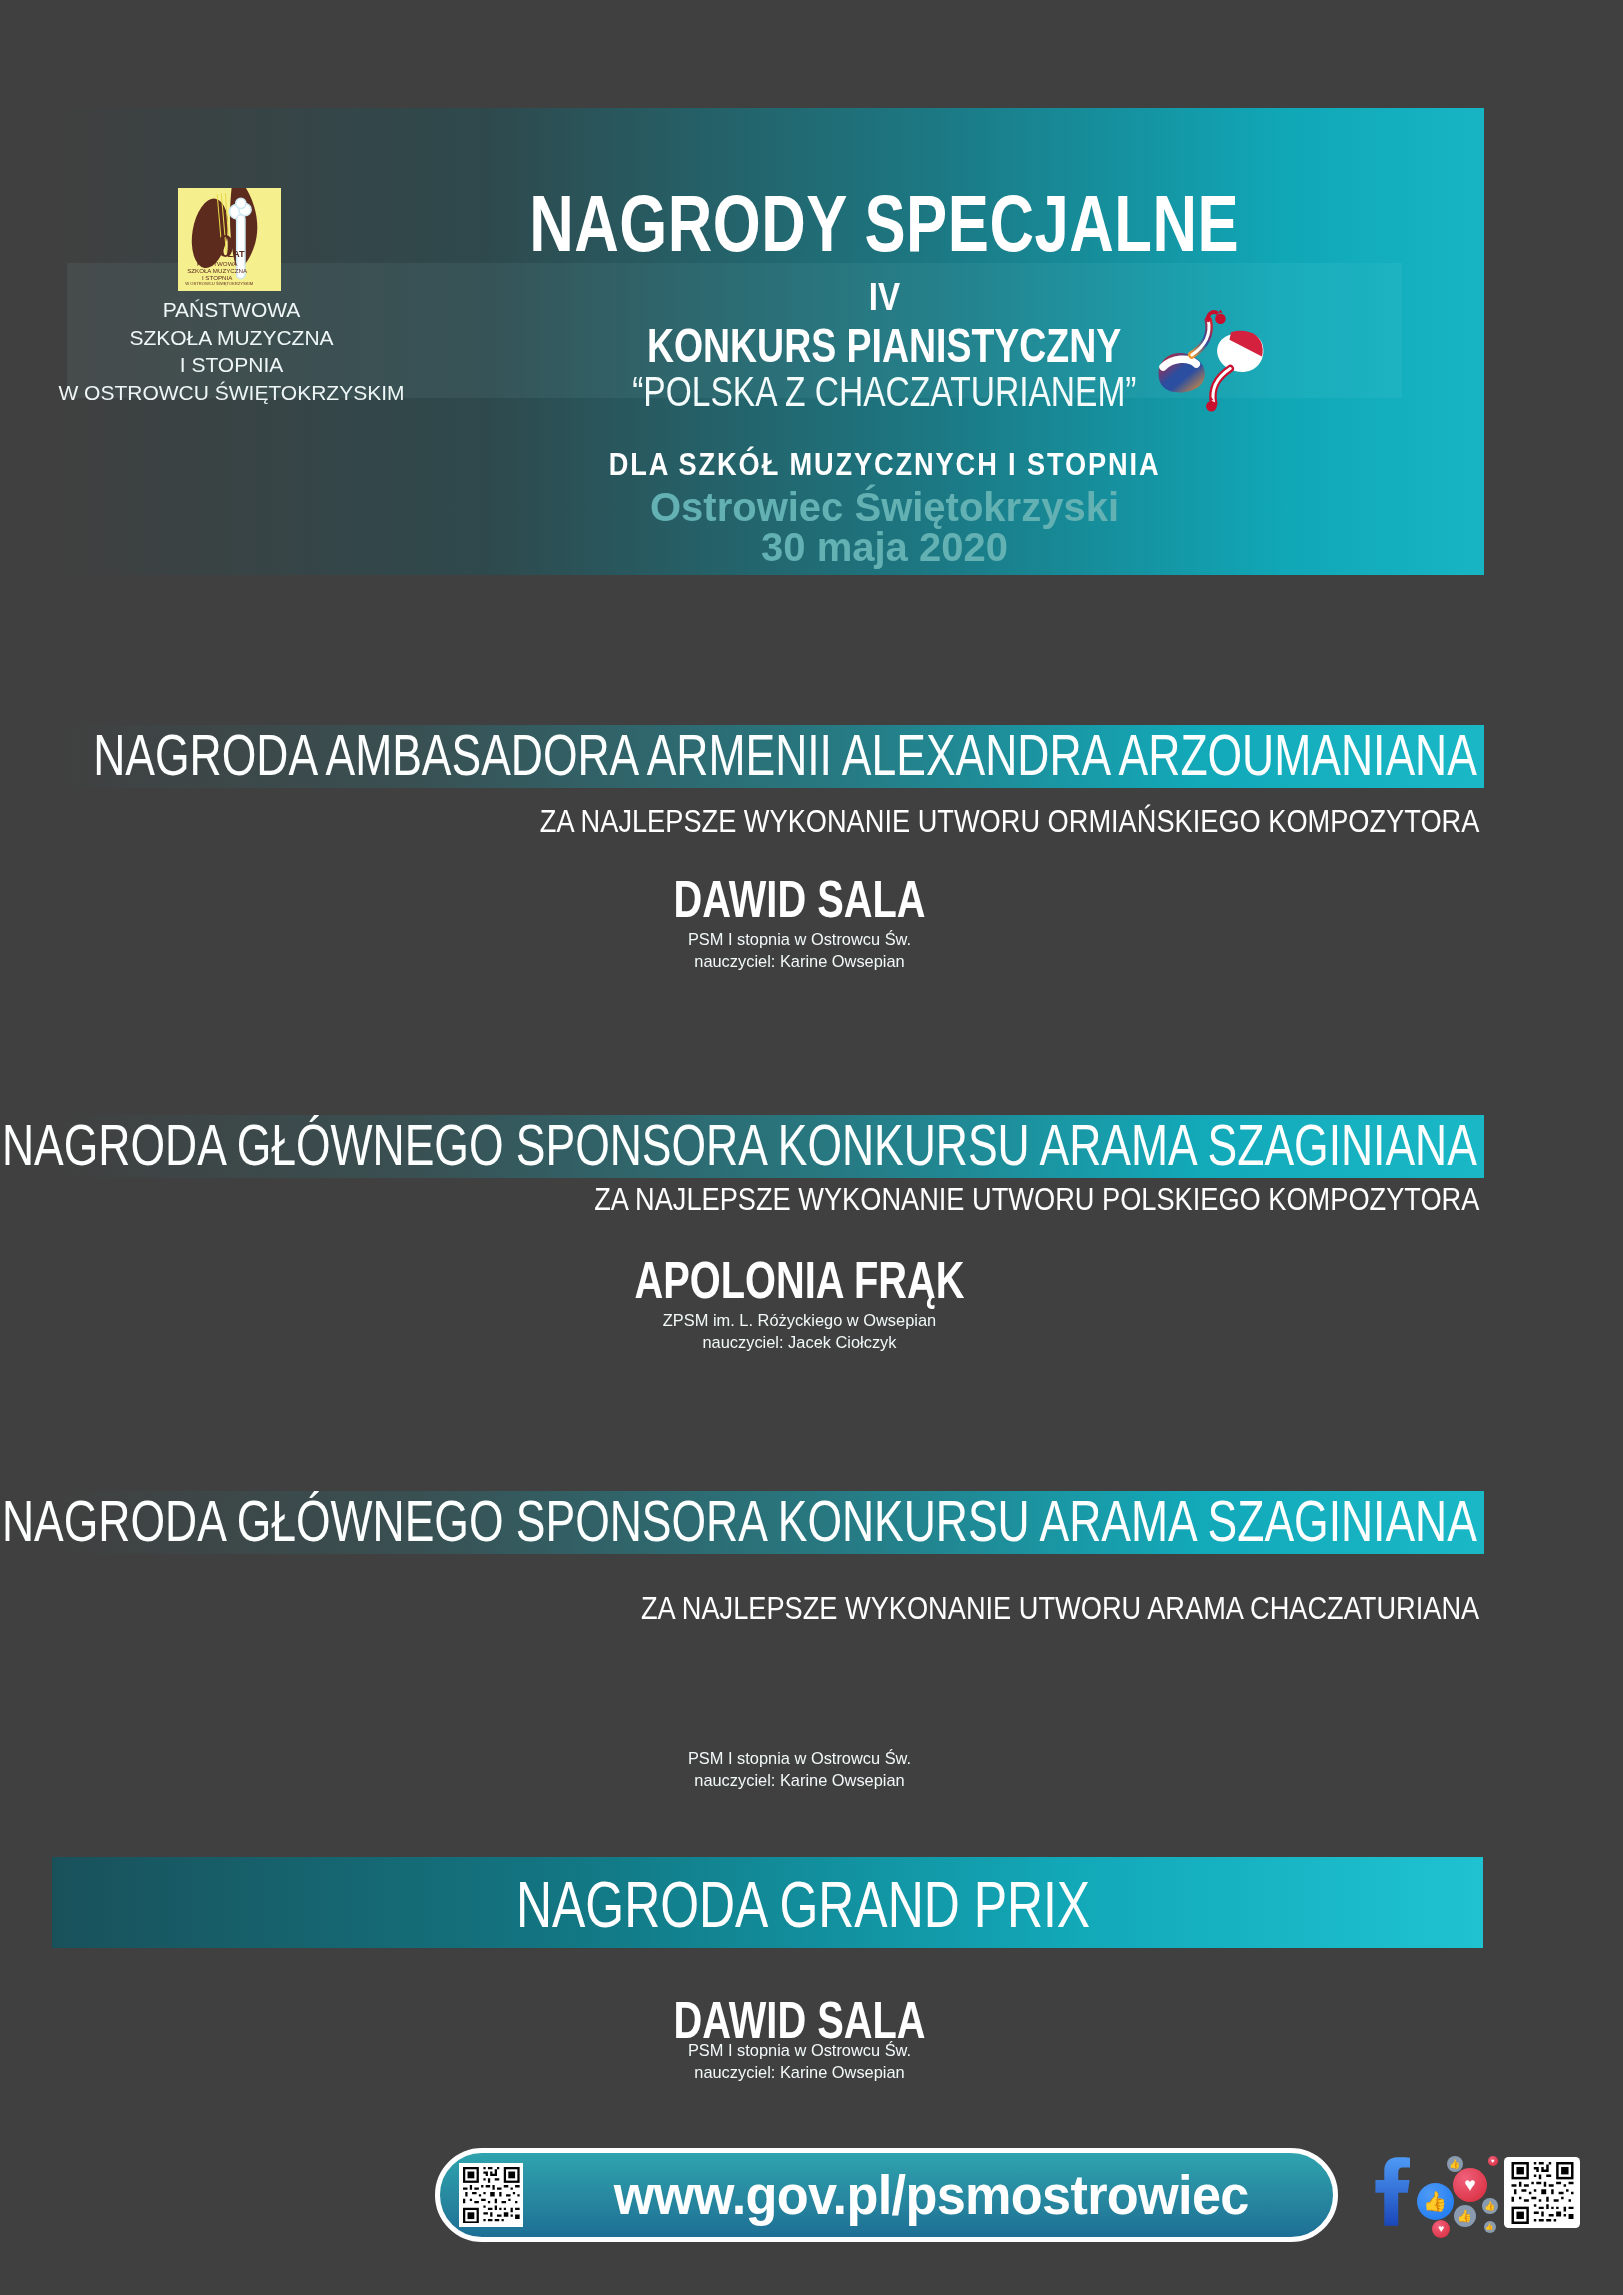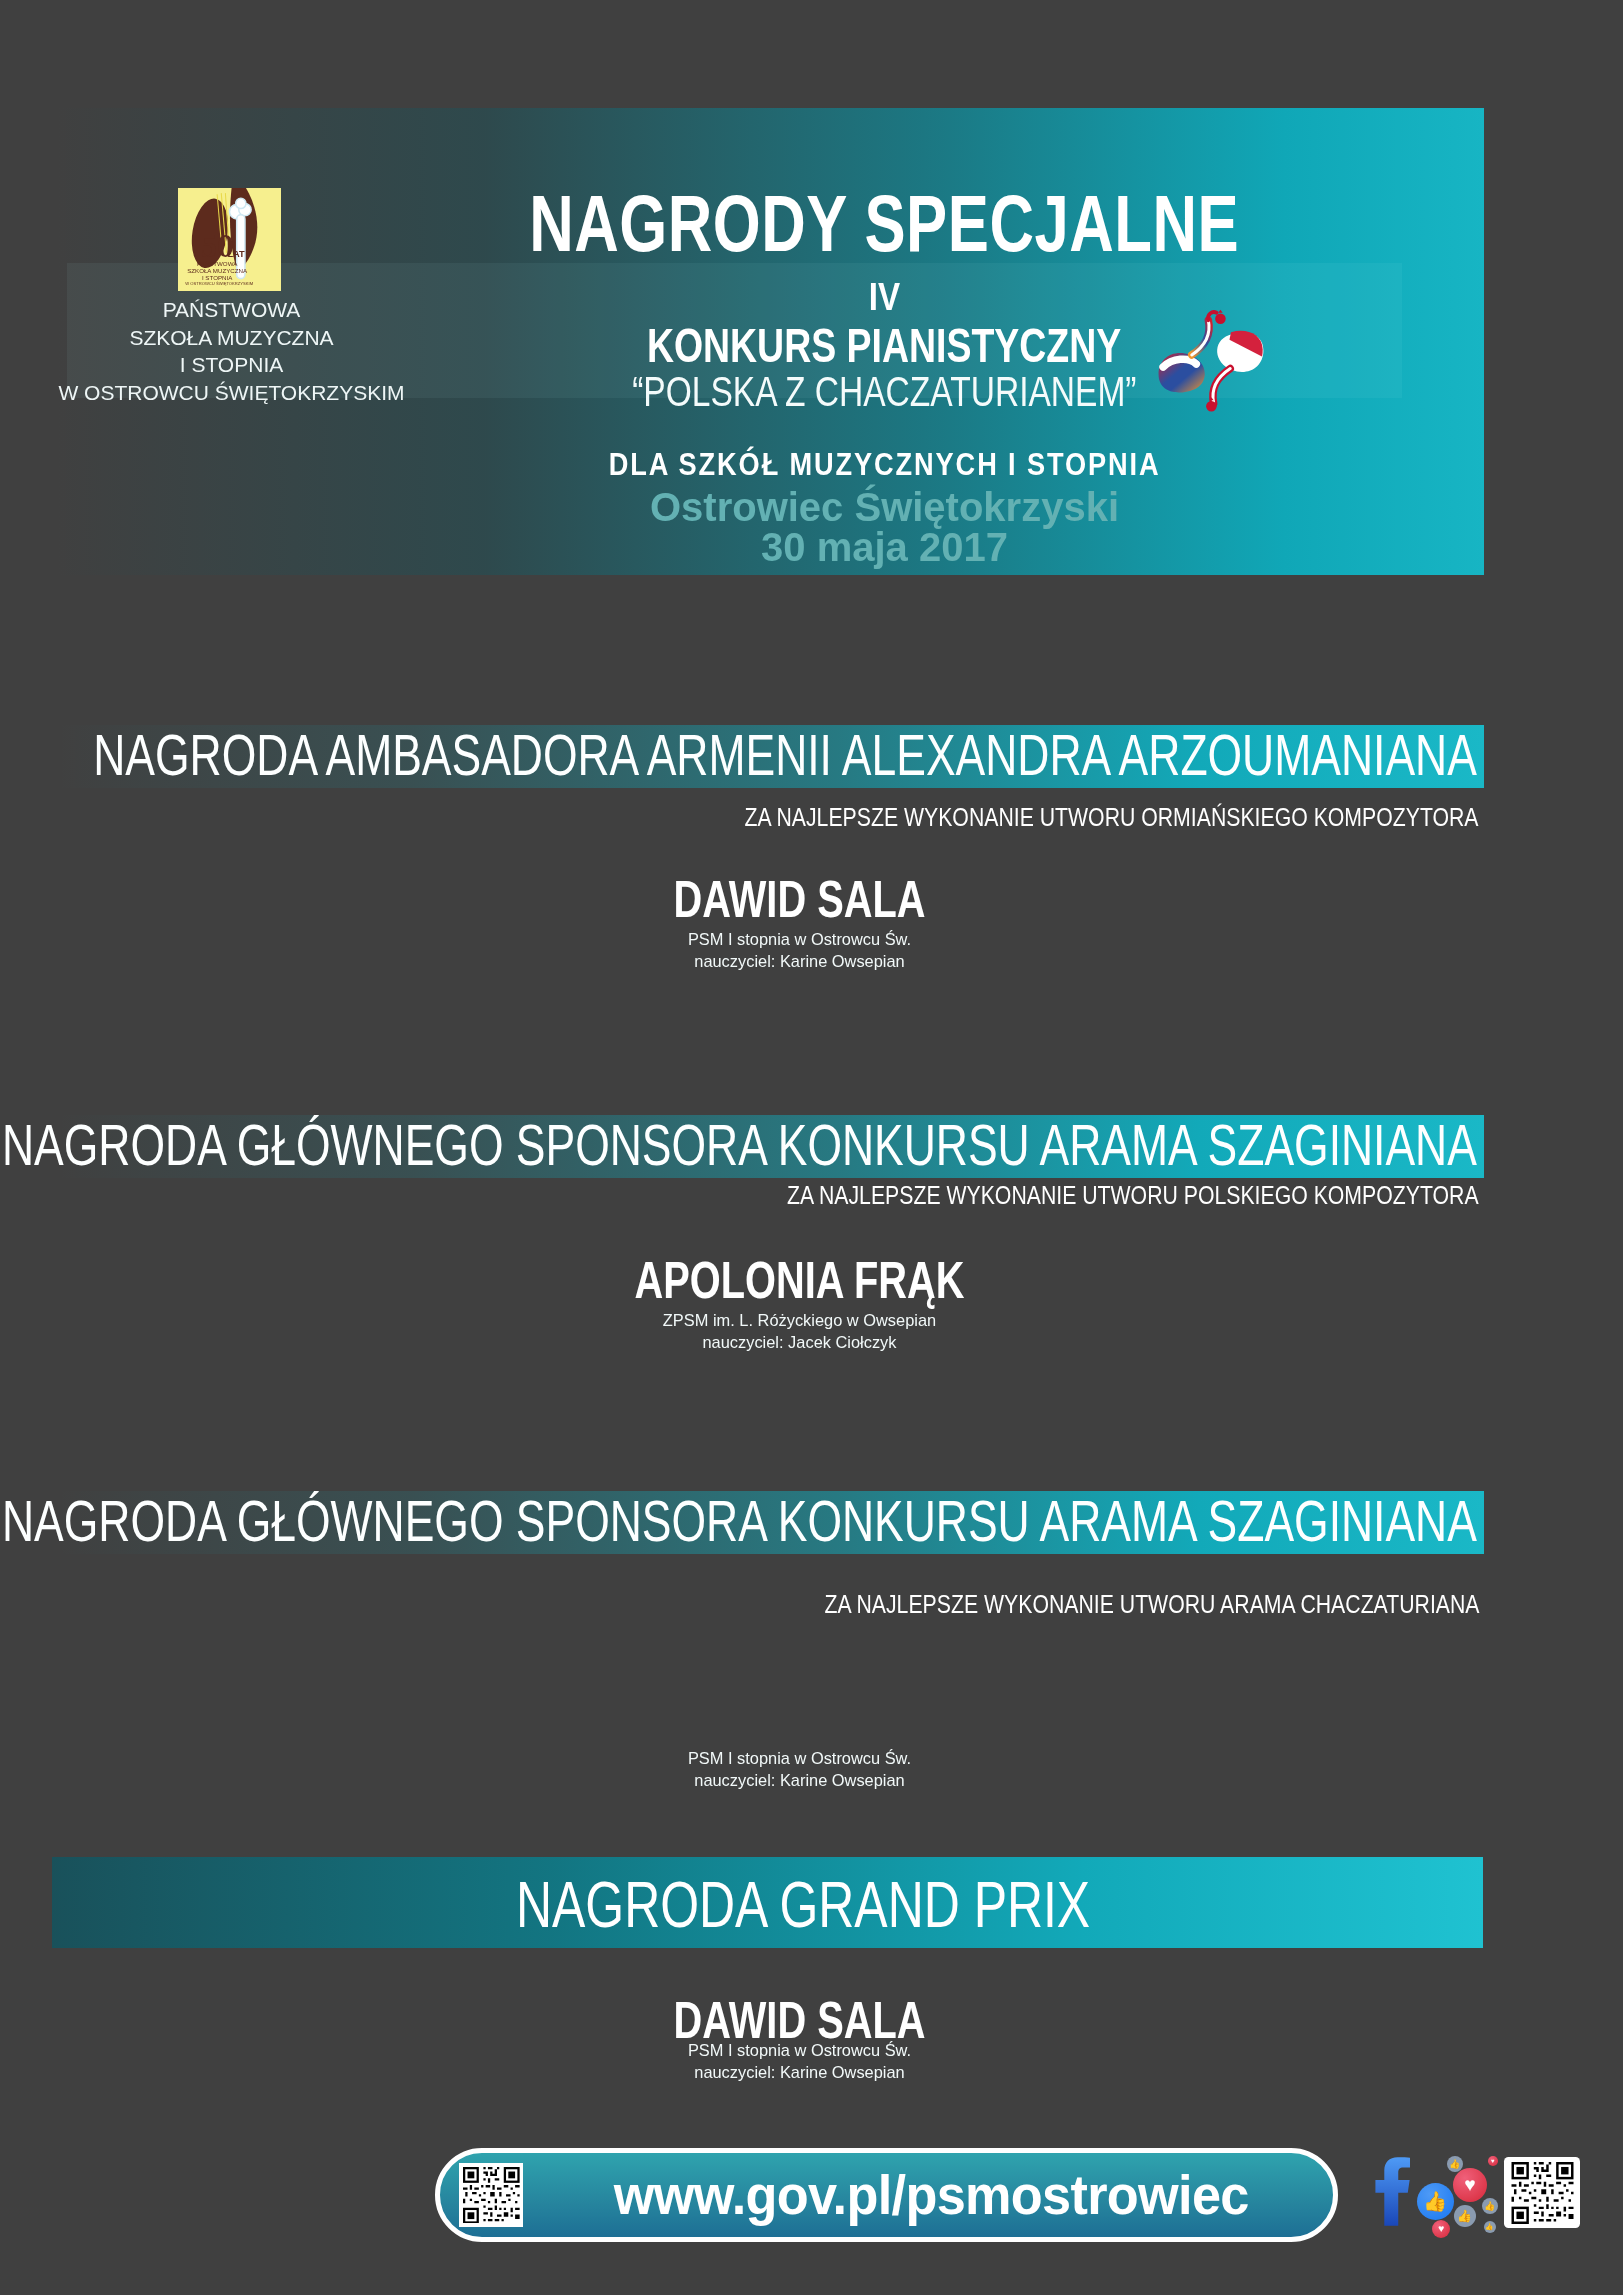--- a/index.html
+++ b/index.html
@@ -26,21 +26,21 @@
   .date{top:525px;font-size:40px;font-weight:bold;color:#63b1b3;}
   .ornament{position:absolute;left:1145px;top:301px;width:132px;height:123px;}
   
   .award-bar{position:absolute;left:56px;width:1428px;height:63px;box-sizing:border-box;
     display:flex;align-items:flex-end;justify-content:flex-end;padding-right:7.4px;
     background:linear-gradient(90deg,rgba(18,169,185,0) 0%,rgba(18,169,185,.15) 25%,
       rgba(18,169,185,.55) 55%,#12a9b9 80%,#1ab8c7 100%);}
   .award-title{font-size:57px;font-weight:400;color:#fdffff;display:inline-block;
     transform:scaleX(.78);transform-origin:100% 50%;white-space:nowrap;}
   .s1-bar{top:725px}.s2-bar{top:1115px}.s3-bar{top:1491px}
-  .award-sub{position:absolute;right:144px;text-align:right;font-size:25px;color:#fff;white-space:nowrap;}
+  .award-sub{position:absolute;right:144px;text-align:right;font-size:32px;color:#fff;white-space:nowrap;}
   .condr{display:inline-block;transform:scaleX(.85);transform-origin:100% 50%;white-space:nowrap;}
   .s1-sub{top:803px}.s2-sub{top:1181px}.s3-sub{top:1590px}
   .winner{position:absolute;left:0;width:1599px;text-align:center;font-weight:bold;font-size:51px;}
   .s1-name{top:870px}.s2-name{top:1251px}.s3-name{top:1673px}
   .winner-info{position:absolute;left:0;width:1599px;text-align:center;font-size:16.4px;
     line-height:22px;color:#f2f9f9;}
   .s1-info{top:928px}.s2-info{top:1309px}.s3-info{top:1747px}
   
   .gp-bar{position:absolute;left:52px;top:1857px;width:1431px;height:91px;
     background:linear-gradient(90deg,rgba(23,82,92,.95) 0%,rgba(16,120,133,.95) 35%,
@@ -114,21 +114,21 @@
   <div class="ctr competition-sub">
     <span class="cond">“POLSKA Z CHACZATURIANEM”</span>
   </div>
   <div class="ctr for-line">
     <span class="cond85">DLA SZKÓŁ MUZYCZNYCH I STOPNIA</span>
   </div>
   <div class="ctr city">
     <span>Ostrowiec Świętokrzyski</span>
   </div>
   <div class="ctr date">
-    <span>30 maja 2017</span>
+    <span>30 maja 2020</span>
   </div>
 
   <svg class="ornament" viewBox="0 0 175 160">
     <defs>
       <linearGradient id="armFlag" x1="0" y1="0" x2="1" y2="1">
         <stop offset="0" stop-color="#d1202f"></stop>
           <stop offset=".45" stop-color="#2b4ea0"></stop>
         <stop offset=".6" stop-color="#2b4ea0"></stop>
           <stop offset="1" stop-color="#f0962e"></stop>
       </linearGradient>

